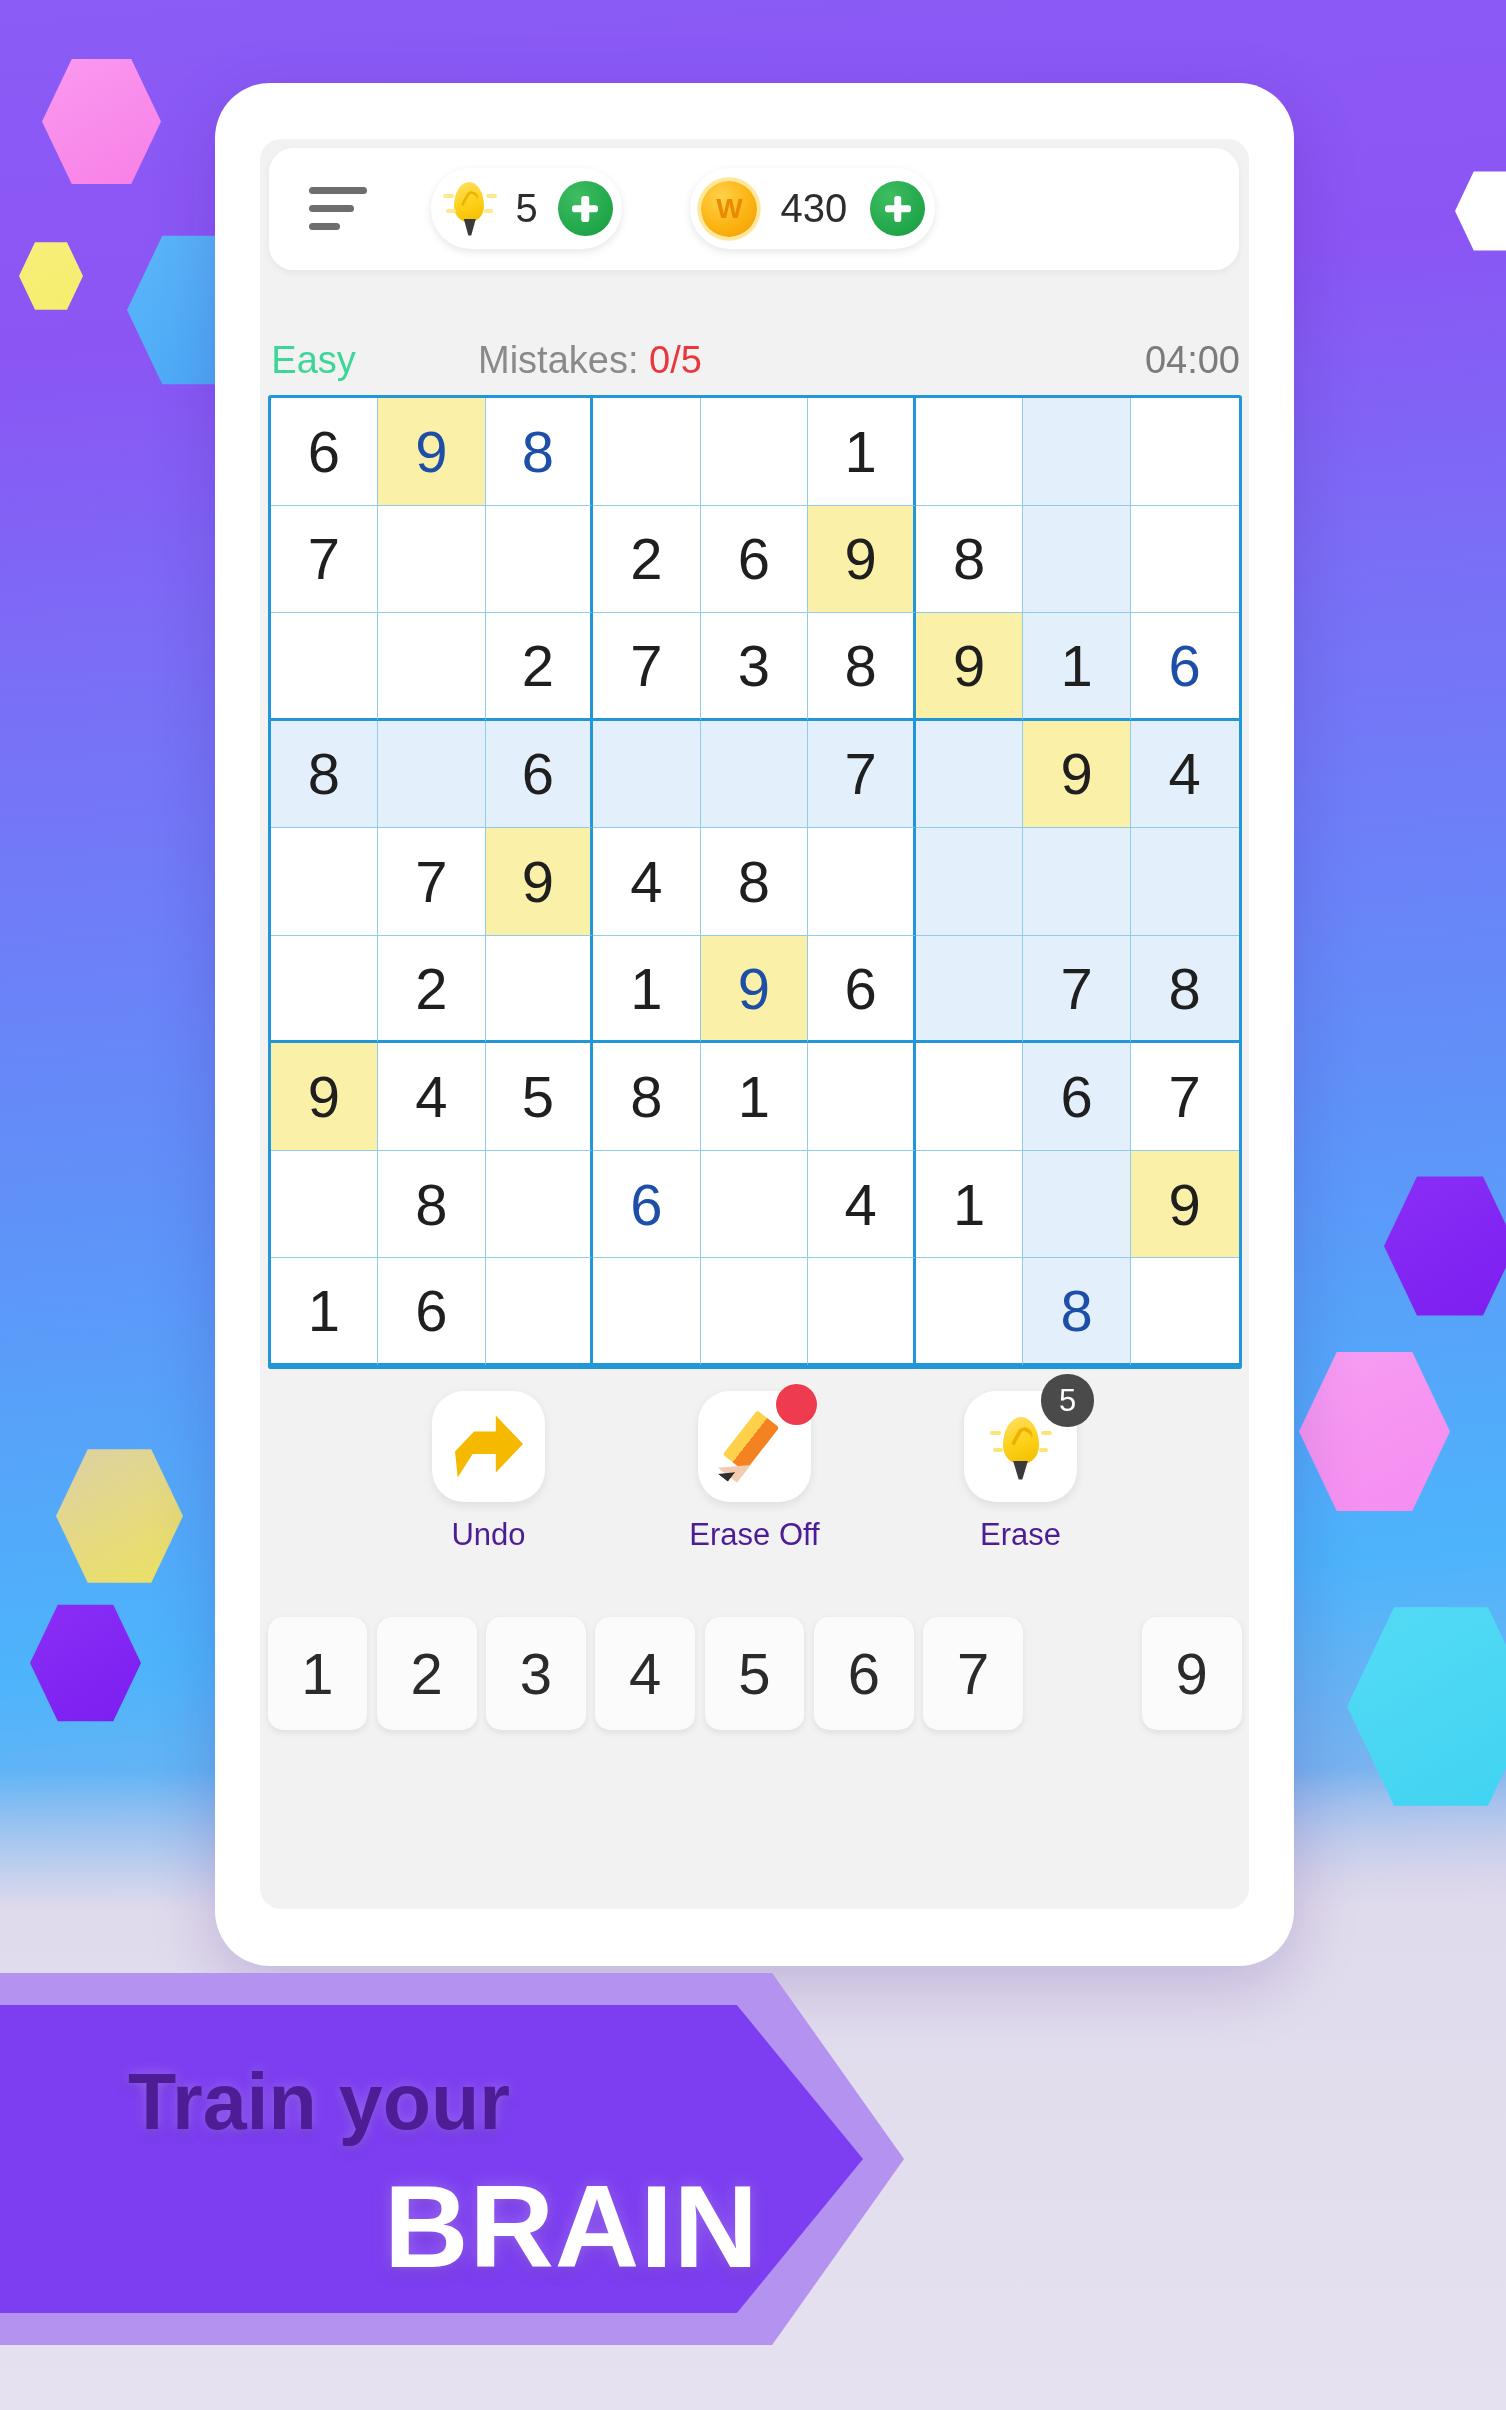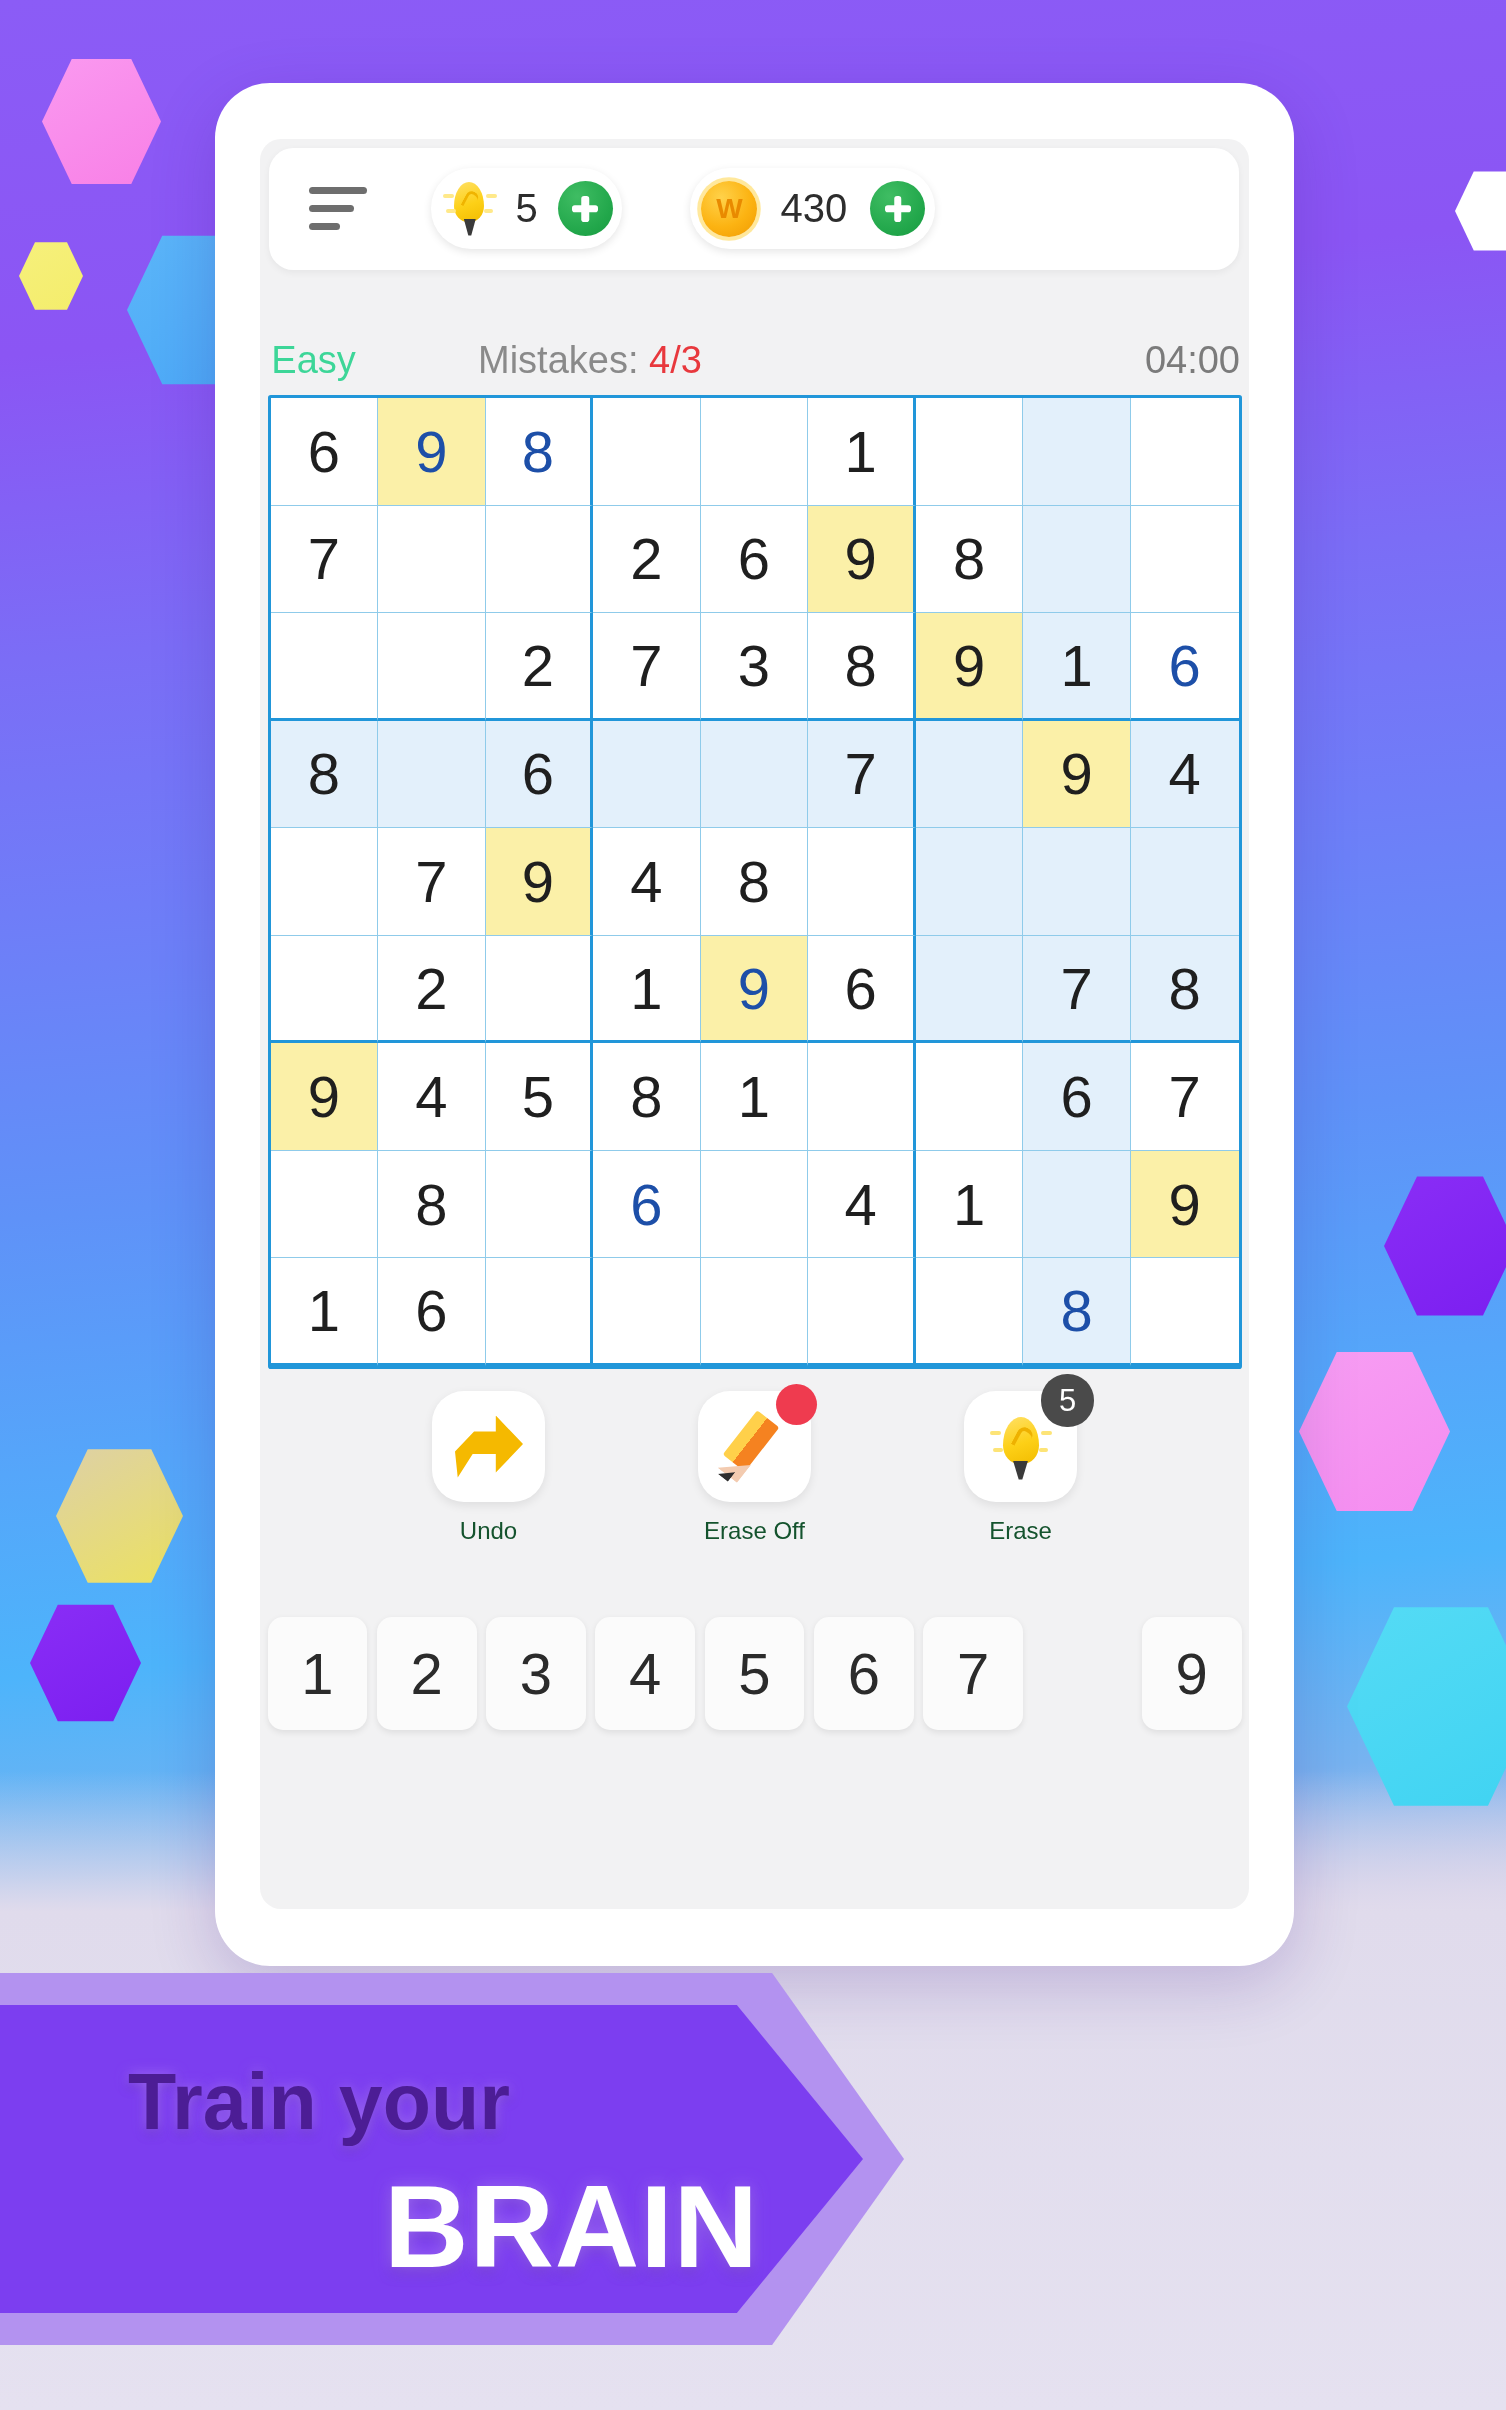--- a/index.html
+++ b/index.html
@@ -184,21 +184,21 @@
     padding: 0 38px;
   }
   .tool { width: 151px; display: flex; flex-direction: column; align-items: center; cursor: pointer; }
   .tool .btn {
     position: relative;
     width: 113px; height: 111px; border-radius: 32px;
     background: #ffffff;
     box-shadow: 0 3.8px 9.4px rgba(0,0,0,0.08);
     display: flex; align-items: center; justify-content: center;
   }
-  .tool .lab { margin-top: 15px; font-size: 24px; color: #14532d; }
+  .tool .lab { margin-top: 15px; font-size: 31px; color: #4c1d95; }
   .badge {
     position: absolute; right: -17px; top: -17px;
     min-width: 53px; height: 53px; border-radius: 26px;
     background: #4a4a4a; color: #fff;
     display: flex; align-items: center; justify-content: center;
     font-size: 31px;
   }
   .dot-badge {
     position: absolute; right: -5.6px; top: -7.5px;
     width: 41px; height: 41px; border-radius: 50%;
@@ -348,21 +348,21 @@
         <div class="coin">
           <span>W</span>
         </div>
         <span class="count wide">430</span>
         <div class="plus-btn"></div>
       </div>
     </div>
 
     <div class="status">
       <span class="difficulty">Easy</span>
-      <span class="mistakes"><span>Mistakes: </span><b>4/3</b></span>
+      <span class="mistakes"><span>Mistakes: </span><b>0/5</b></span>
       <span class="timer">04:00</span>
     </div>
 
     <div class="grid-wrap">
       <div class="grid" id="grid">
           <div class="cell">6</div>
           <div class="cell sel user">9</div>
           <div class="cell user br">8</div>
           <div class="cell"></div>
           <div class="cell"></div>

